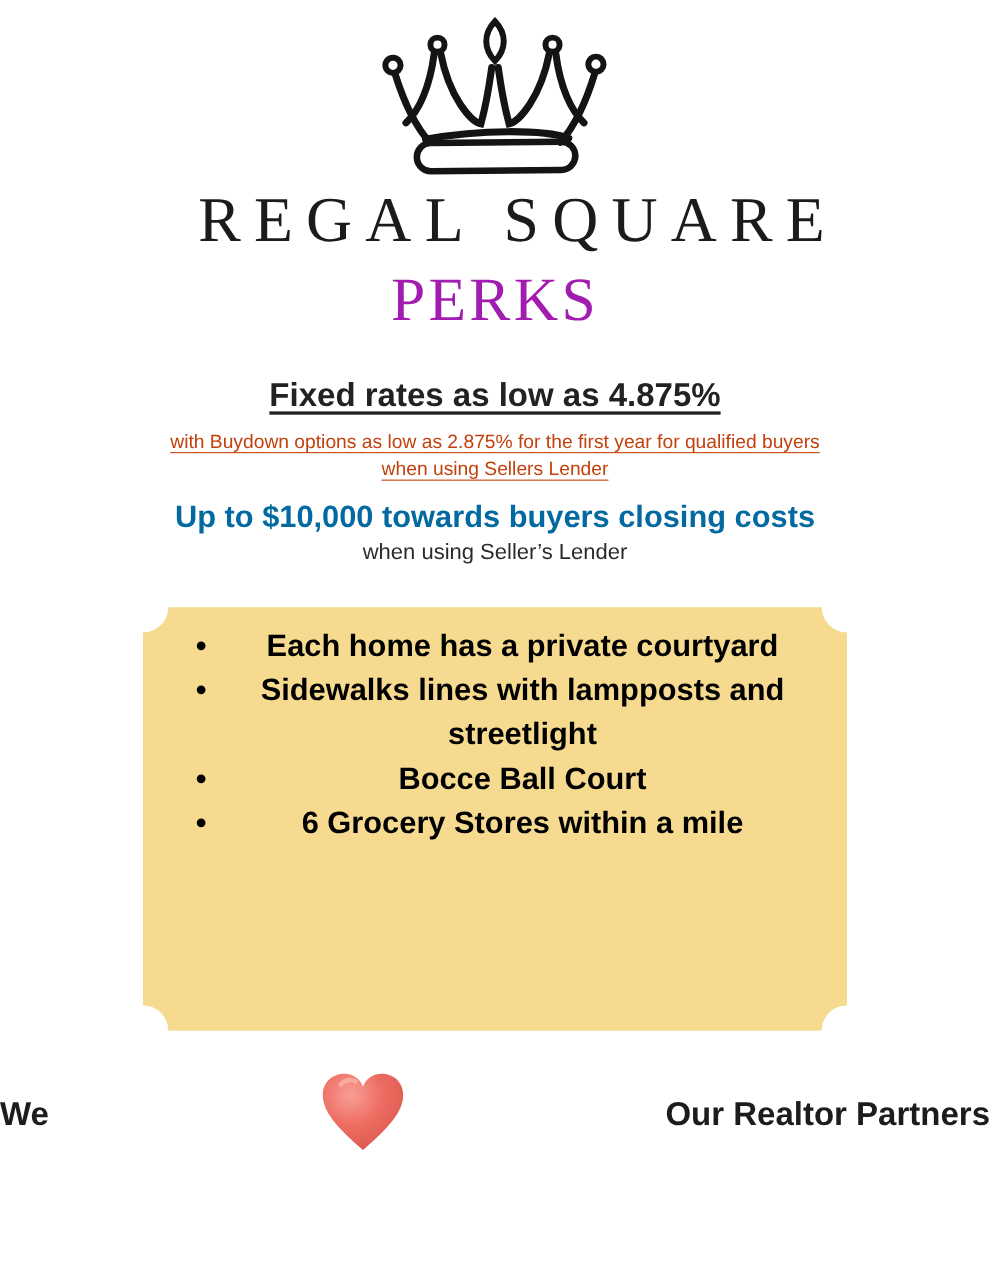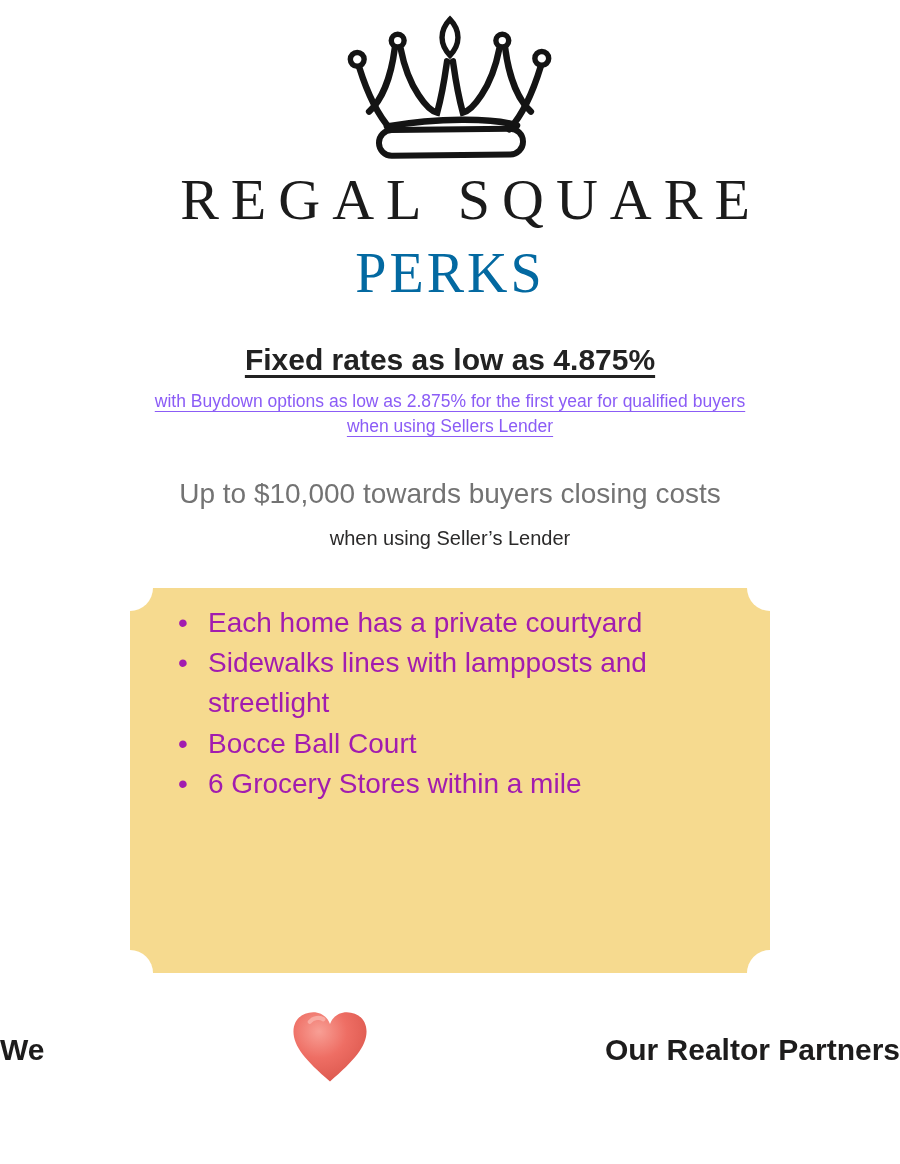--- a/index.html
+++ b/index.html
@@ -25,55 +25,55 @@
     color: #1b1b1b;
     white-space: nowrap;
     padding-left: 42px;
   }
   .brand-subtitle {
     font-family: "Liberation Serif", serif;
     font-weight: 400;
     font-size: 56px;
     letter-spacing: 3px;
     margin-top: 8px;
-    color: #0369a1;
+    color: #a21caf;
   }
 
   
   .rate-headline {
     margin-top: 38px;
     font-size: 30px;
     font-weight: 700;
     text-decoration: underline;
     text-decoration-thickness: 2.5px;
     text-underline-offset: 5px;
     color: #222;
   }
   .rate-details {
     margin: 12px auto 12px;
     width: 700px;
     font-size: 17.5px;
     line-height: 1.45;
-    color: #8b5cf6;
+    color: #c2410c;
   }
   .rate-details span {
     text-decoration: underline;
     text-decoration-thickness: 1.3px;
     text-underline-offset: 3.5px;
   }
 
   
   .closing-headline {
-    margin-top: 38px;
+    margin-top: 14px;
     font-size: 28px;
-    font-weight: 400;
-    color: #737373;
+    font-weight: 700;
+    color: #0369a1;
   }
   .closing-subline {
-    margin-top: 17px;
+    margin-top: 5px;
     font-size: 20px;
     color: #2b2a2a;
   }
 
   
   .perks-box {
     position: relative;
     margin: 38px auto 0;
     width: 640px;
     min-height: 385px;
@@ -90,23 +90,24 @@
   .notch.tl { top: -23px; left: -23px; }
   .notch.tr { top: -23px; right: -23px; }
   .notch.bl { bottom: -23px; left: -23px; }
   .notch.br { bottom: -23px; right: -23px; }
 
   .perks-list { list-style: none; max-width: 575px; }
   .perks-list li {
     position: relative;
     padding-left: 32px;
     font-size: 28px;
-    font-weight: 400;
+    font-weight: 700;
     line-height: 1.44;
-    color: #a21caf;
+    color: #000000;
+    text-align: center;
   }
   .perks-list li::before {
     content: "\2022";
     position: absolute;
     left: 2px;
     top: 0;
     font-size: 28px;
   }
 
   

